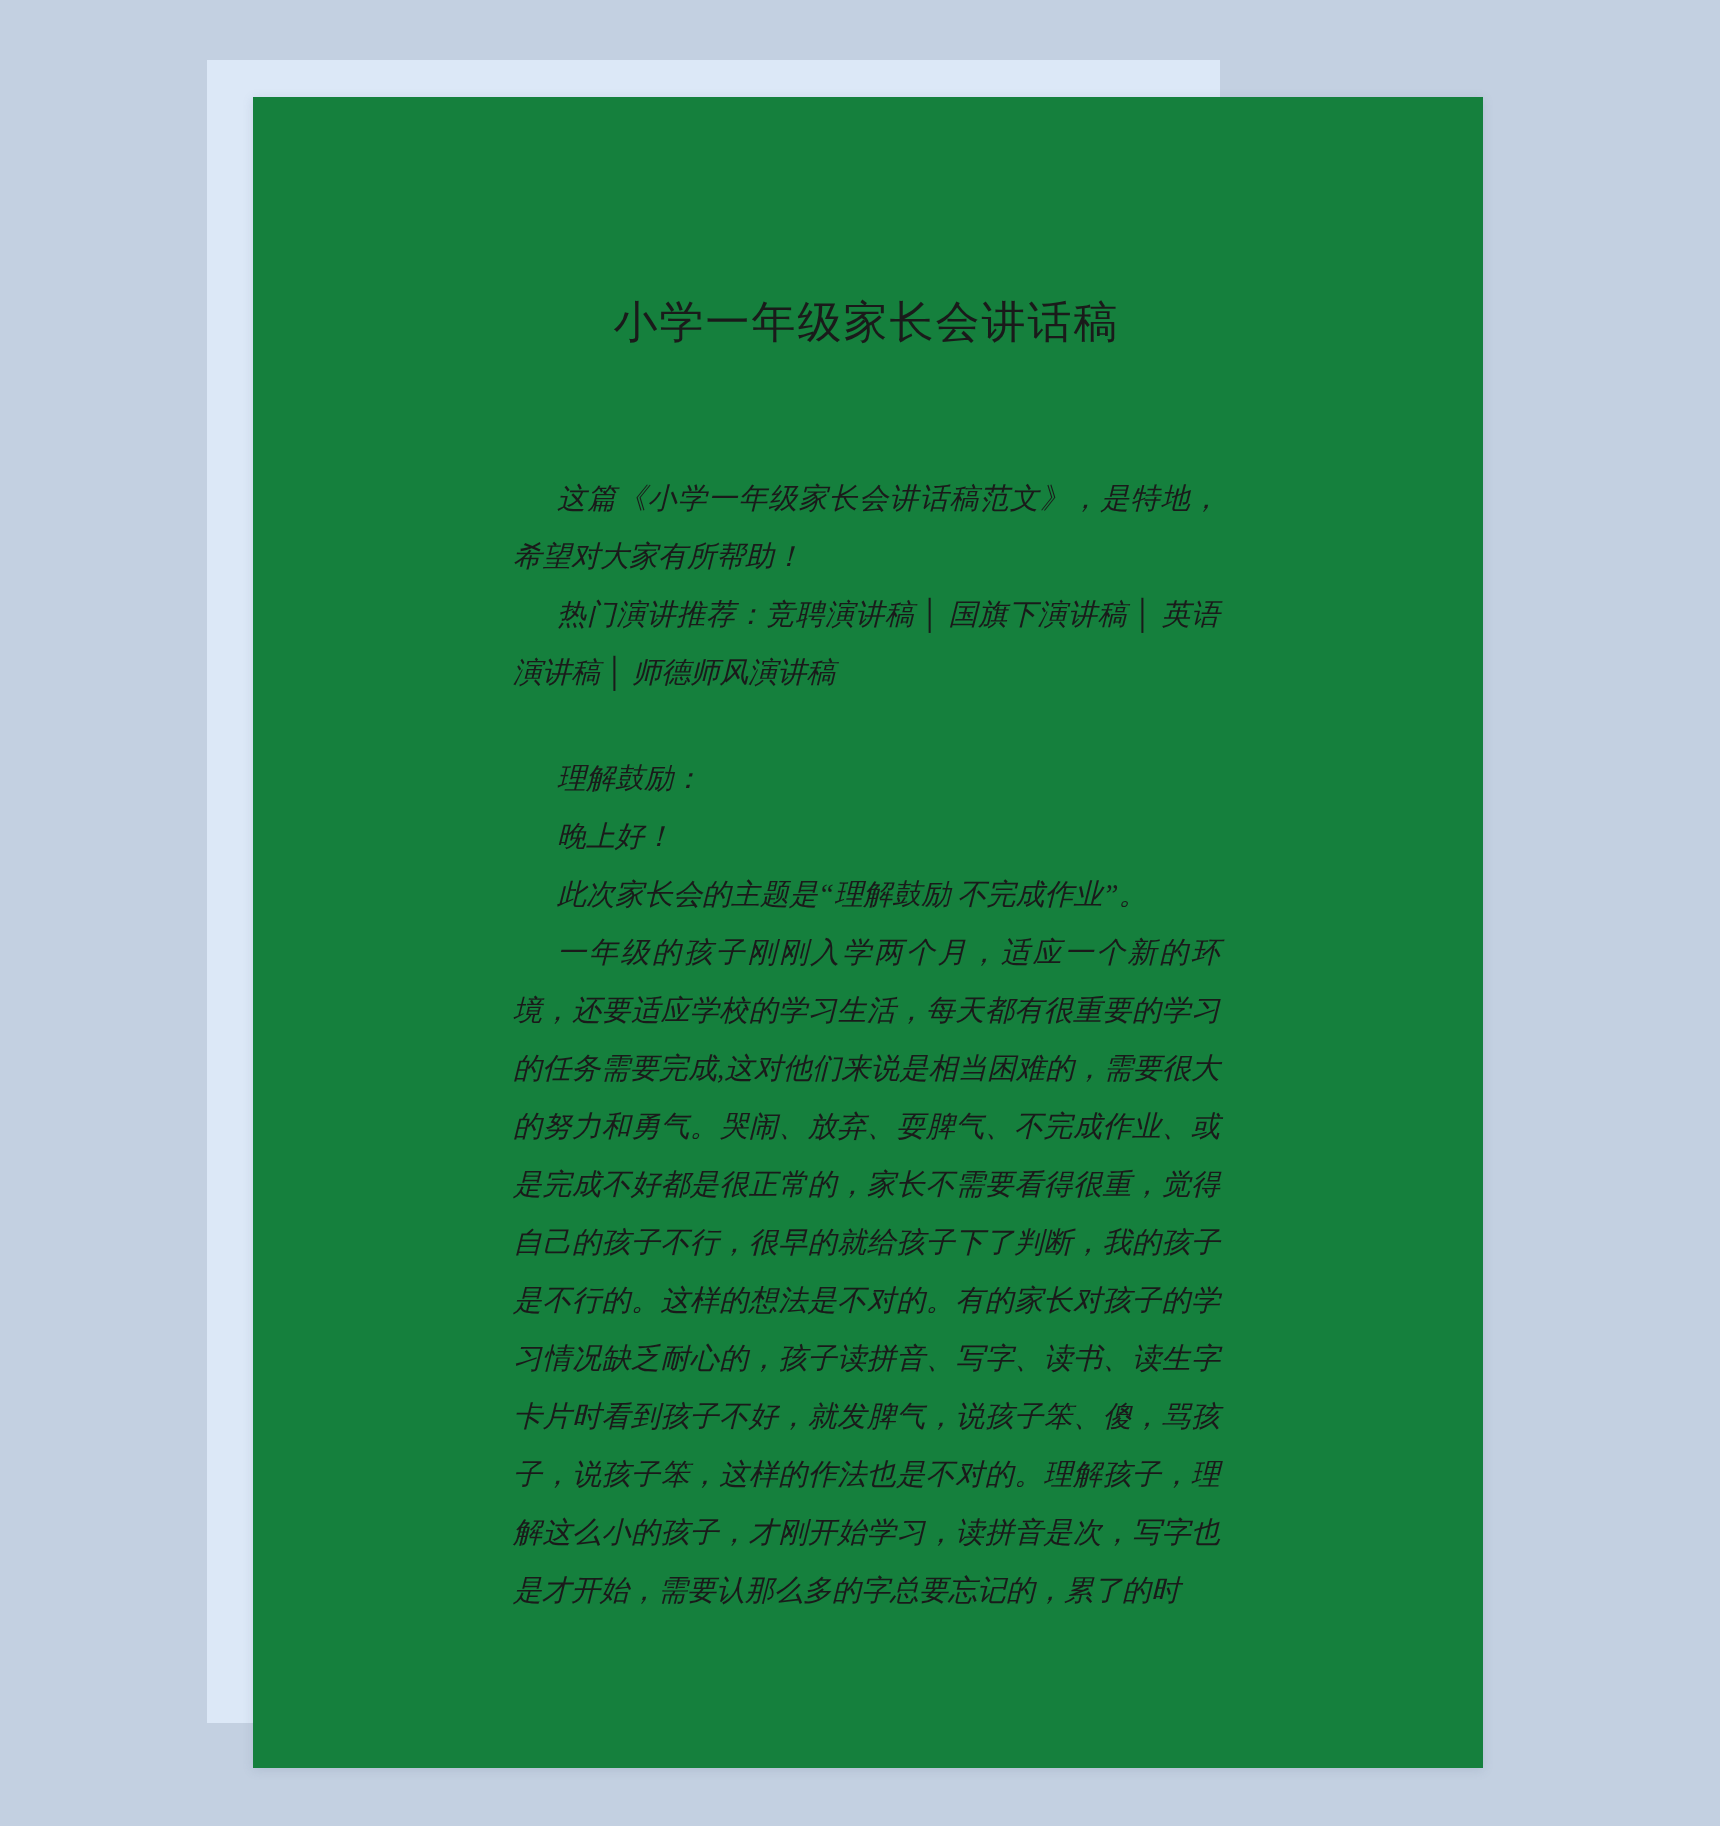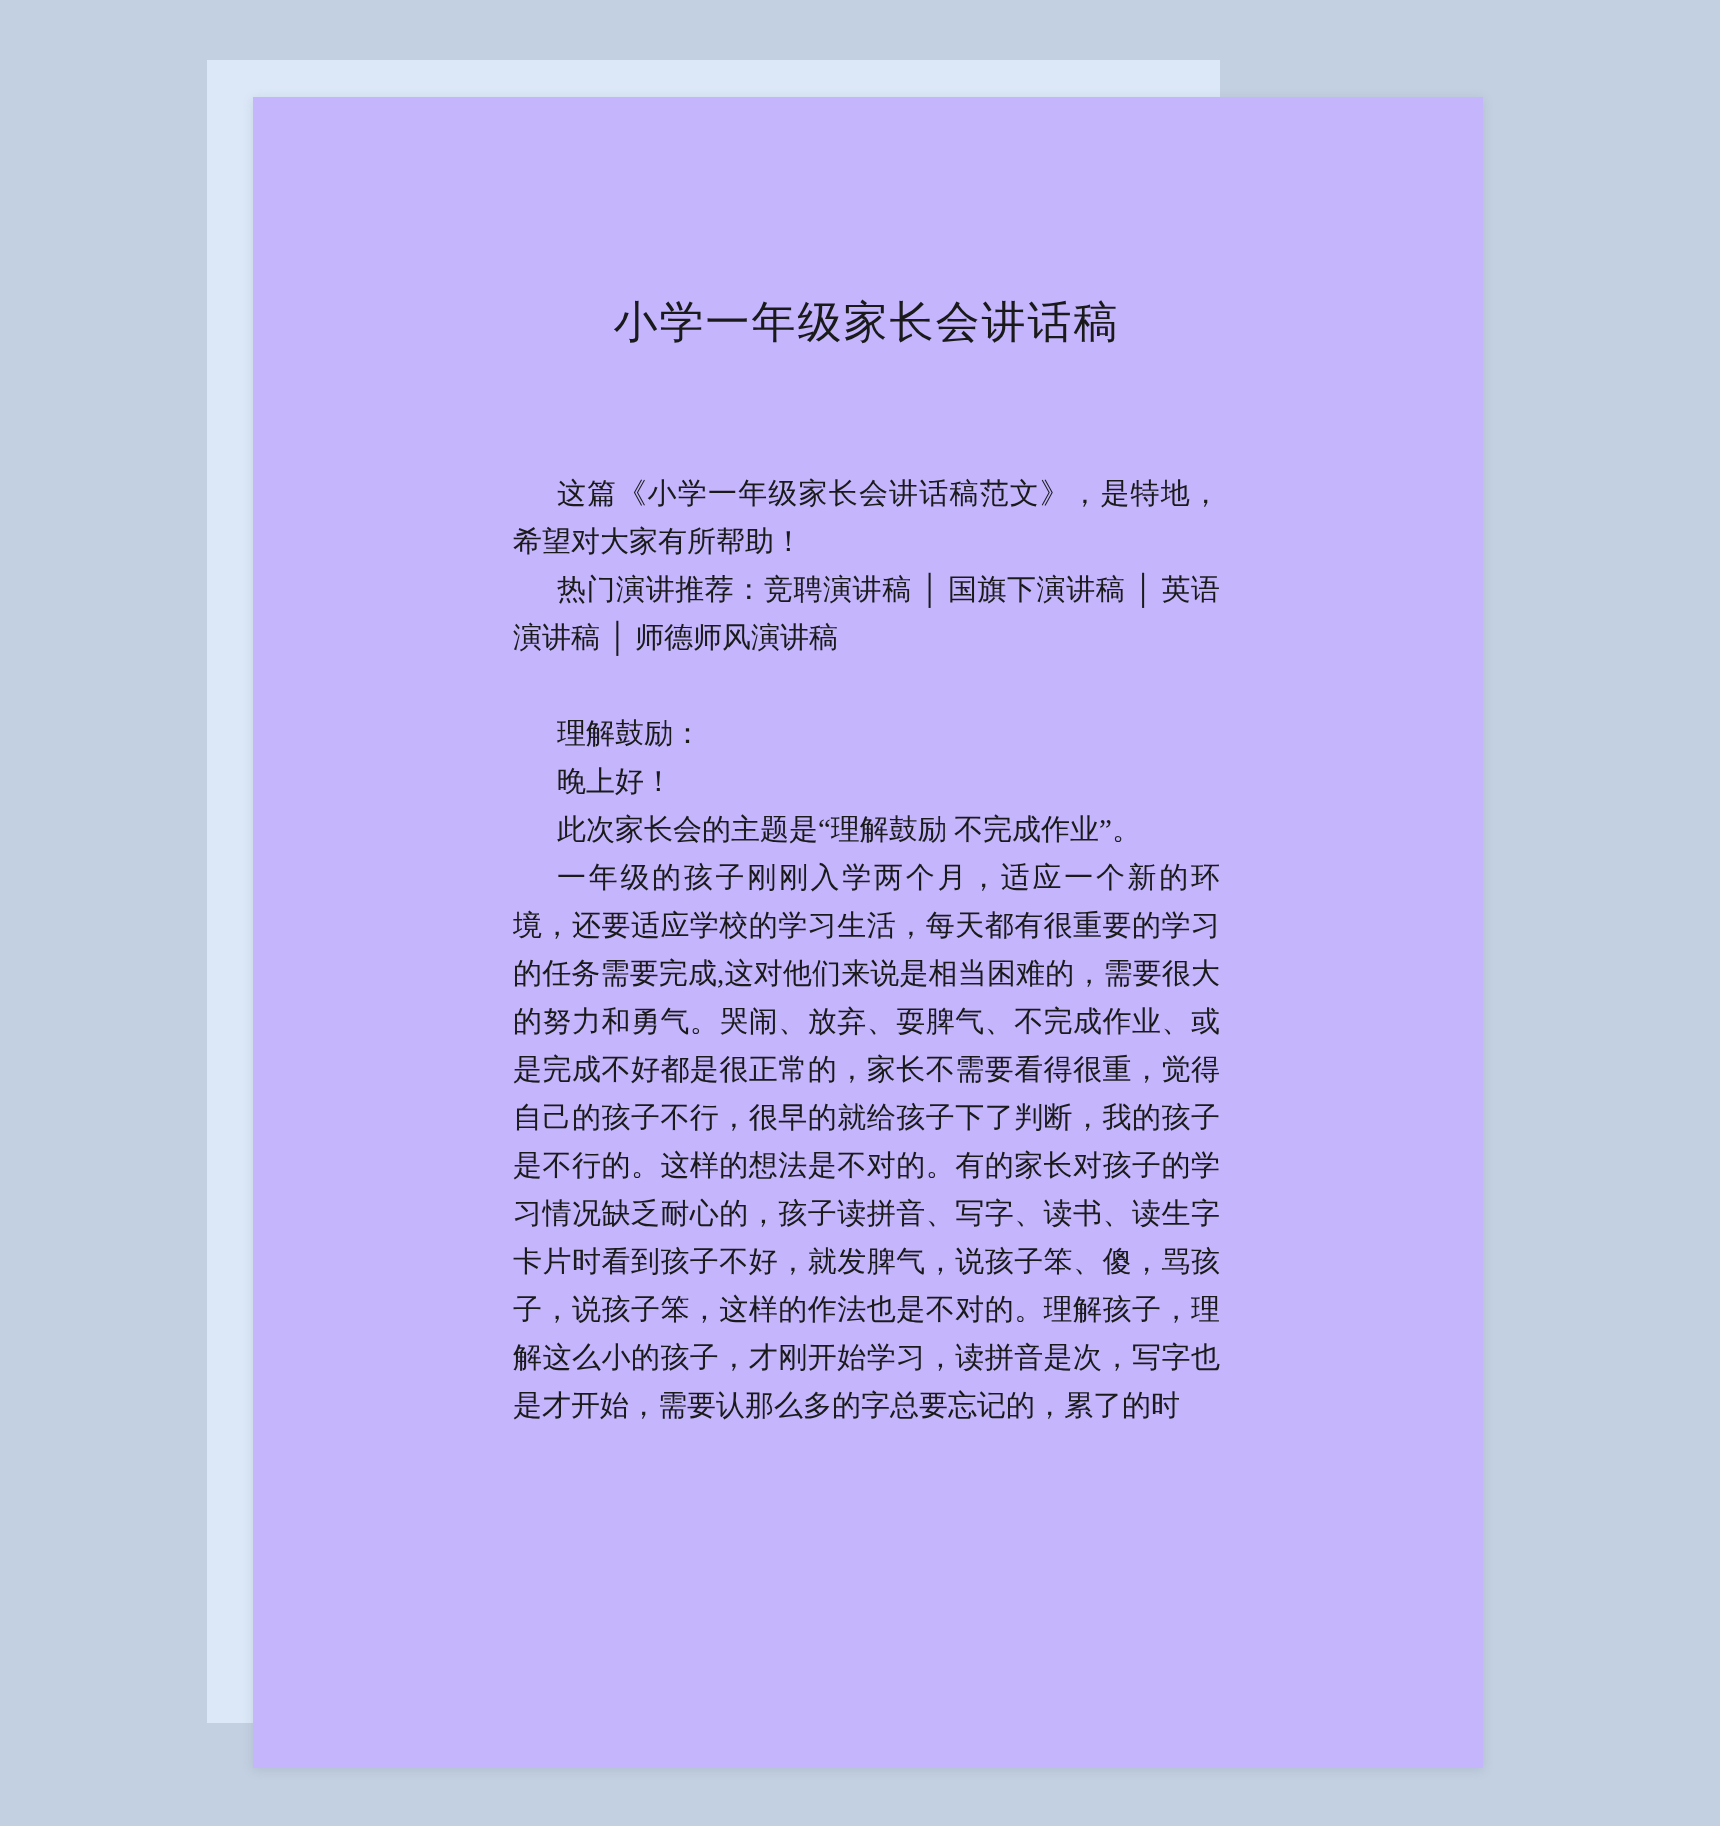--- a/index.html
+++ b/index.html
@@ -18,40 +18,41 @@
     width: 1013px;
     height: 1663px;
     background: #dce8f7;
   }
   .page {
     position: absolute;
     left: 253px;
     top: 97px;
     width: 1230px;
     height: 1671px;
-    background: #c4b5fd;
+    background: #15803d;
     box-shadow: 0 2px 10px rgba(90,110,140,0.18);
     padding: 196px 263px 0 260px;
     color: #000000;
   }
   .doc-title {
     font-size: 44px;
     line-height: 60px;
     letter-spacing: 2px;
     text-align: center;
     font-weight: normal;
     color: #1a1a1a;
     margin-bottom: 116px;
   }
   .doc-body p {
     font-size: 29px;
-    line-height: 48px;
+    line-height: 58px;
     text-align: justify;
     text-indent: 44px;
     color: #1a1a1a;
+    font-style: italic;
   }
   .group-gap { margin-top: 48px !important; }
 </style>
 </head>
 <body>
 
 <div class="back-sheet"></div>
 
 <div class="page">
   <h1 class="doc-title">小学一年级家长会讲话稿</h1>

